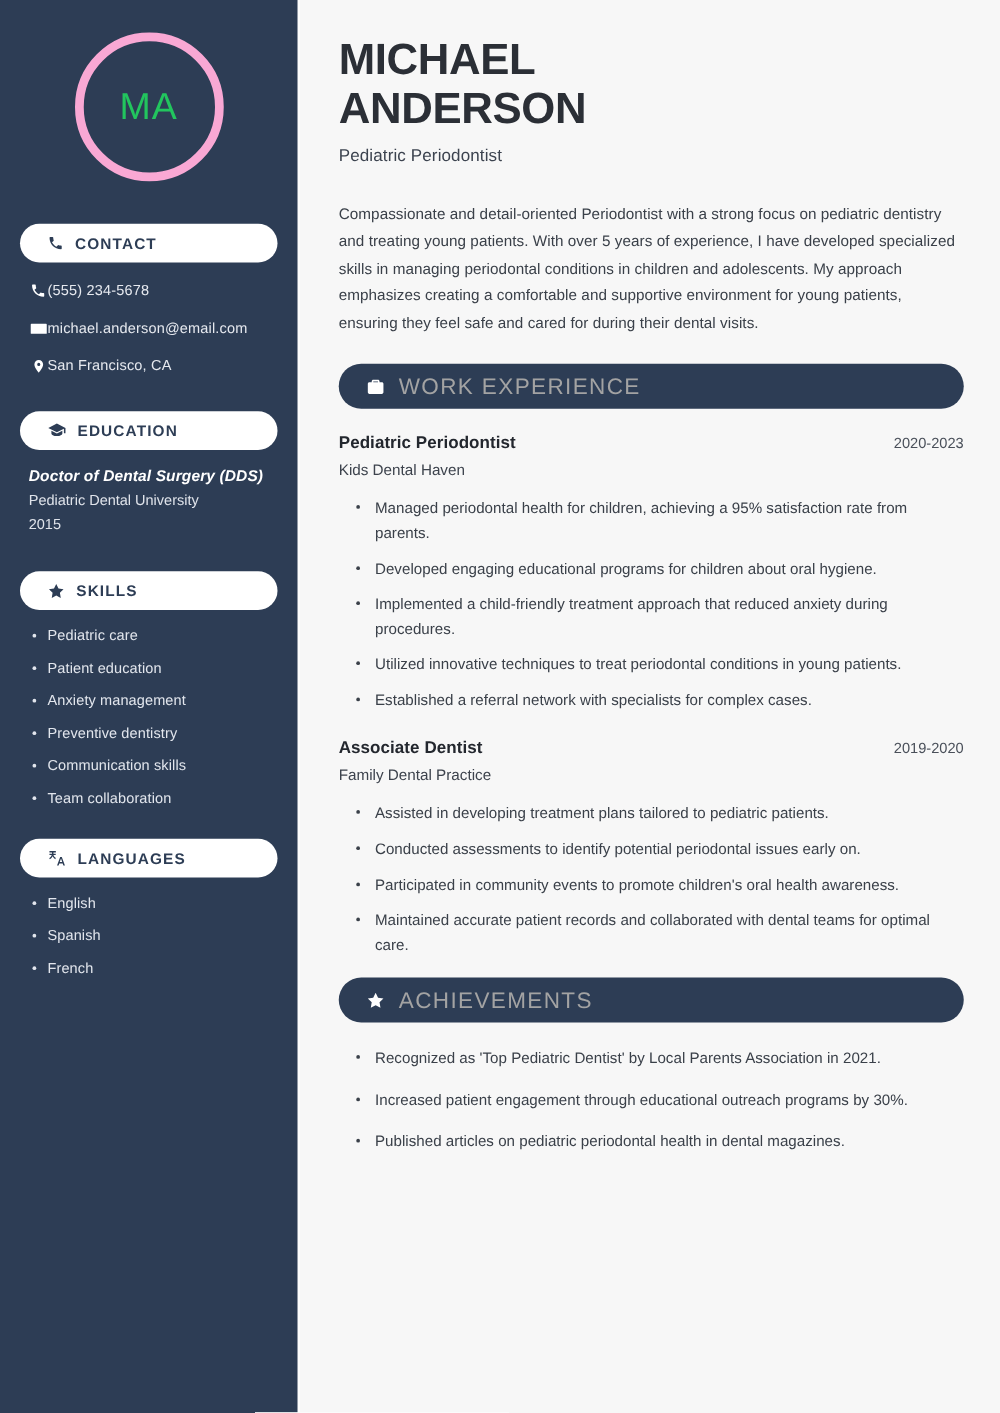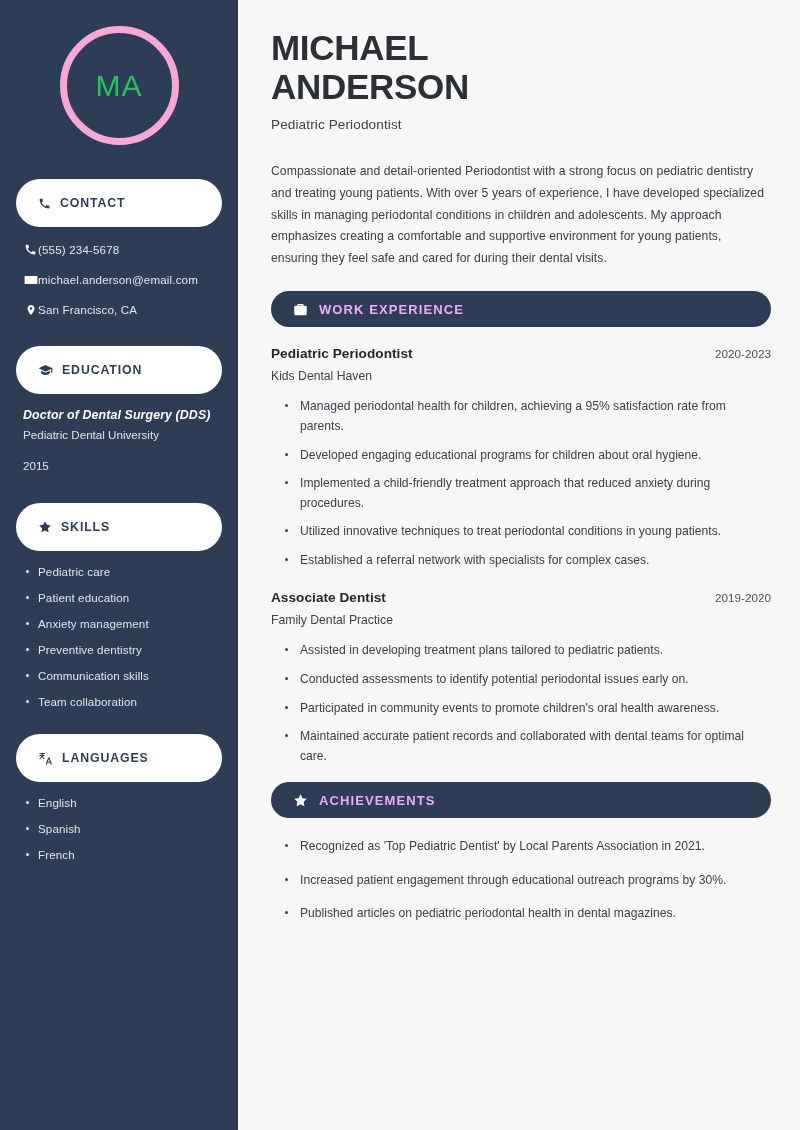--- a/index.html
+++ b/index.html
@@ -56,21 +56,21 @@
     font-size: 30px;
     font-weight: 400;
     letter-spacing: 1px;
     line-height: 1;
   }
 
   
   .pill {
     background: #ffffff;
     border-radius: 999px;
-    height: 48px;
+    height: 31px;
     display: flex;
     align-items: center;
     gap: 9px;
     padding: 0 0 0 22px;
     margin-bottom: 14px;
   }
   .pill .pill-label {
     color: #2d3d55;
     font-size: 12.3px;
     font-weight: 700;
@@ -101,21 +101,21 @@
     color: #ffffff;
     font-size: 12.4px;
     font-weight: 700;
     margin-bottom: 6px;
     letter-spacing: 0.1px;
     font-style: italic;
   }
   .edu-school {
     color: #dfe3ea;
     font-size: 11.6px;
-    margin-bottom: 18px;
+    margin-bottom: 6px;
   }
   .edu-year { color: #dfe3ea; font-size: 11.6px; }
 
   .side-ul { list-style: none; padding: 0 0 0 9px; }
   .side-ul li {
     color: #e2e6ed;
     font-size: 11.6px;
     margin-bottom: 13px;
     position: relative;
     padding-left: 13px;
@@ -169,23 +169,23 @@
     background: #2d3d55;
     border-radius: 999px;
     height: 36px;
     display: flex;
     align-items: center;
     gap: 11px;
     padding: 0 0 0 22px;
     margin-bottom: 19px;
   }
   .bar .bar-label {
-    color: #f0abfc;
-    font-size: 13px;
-    font-weight: 700;
+    color: #a3a3a3;
+    font-size: 18px;
+    font-weight: 400;
     letter-spacing: 1.1px;
   }
   .bar .ico { display: flex; align-items: center; }
   .bar .ico svg { display: block; }
 
   .job { margin-bottom: 6px; }
   .job-head {
     display: flex;
     justify-content: space-between;
     align-items: baseline;

